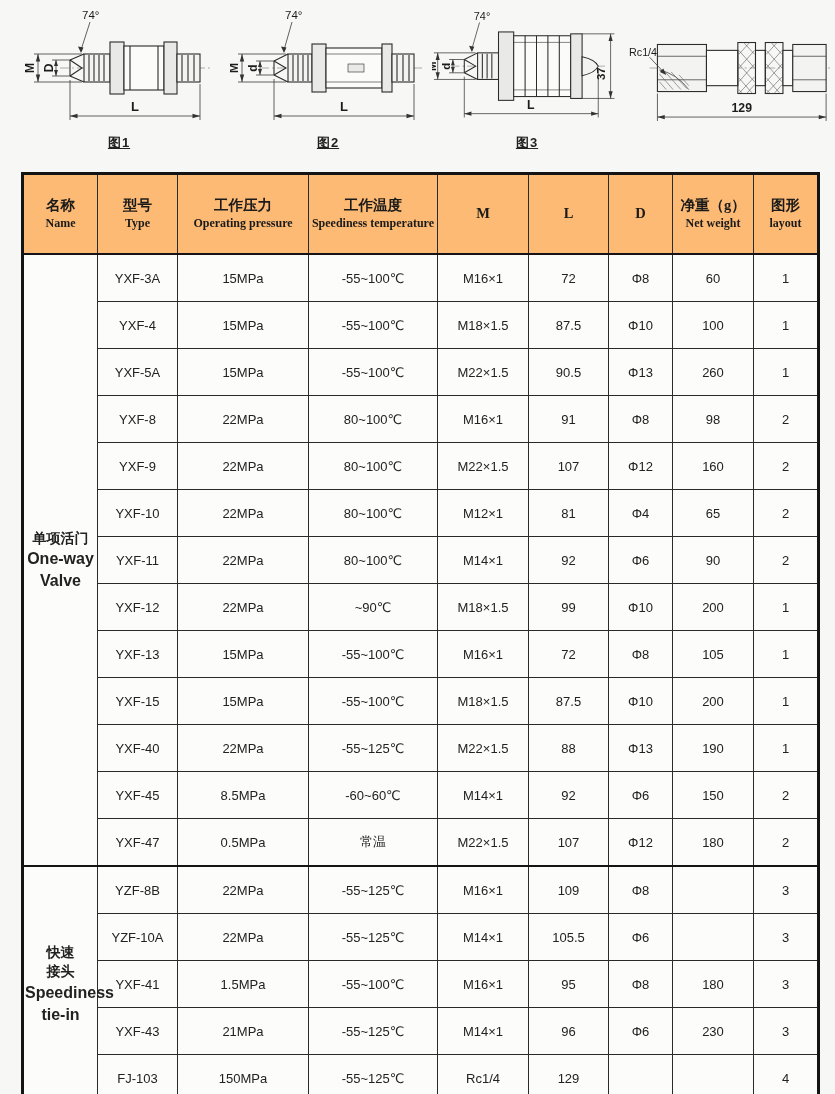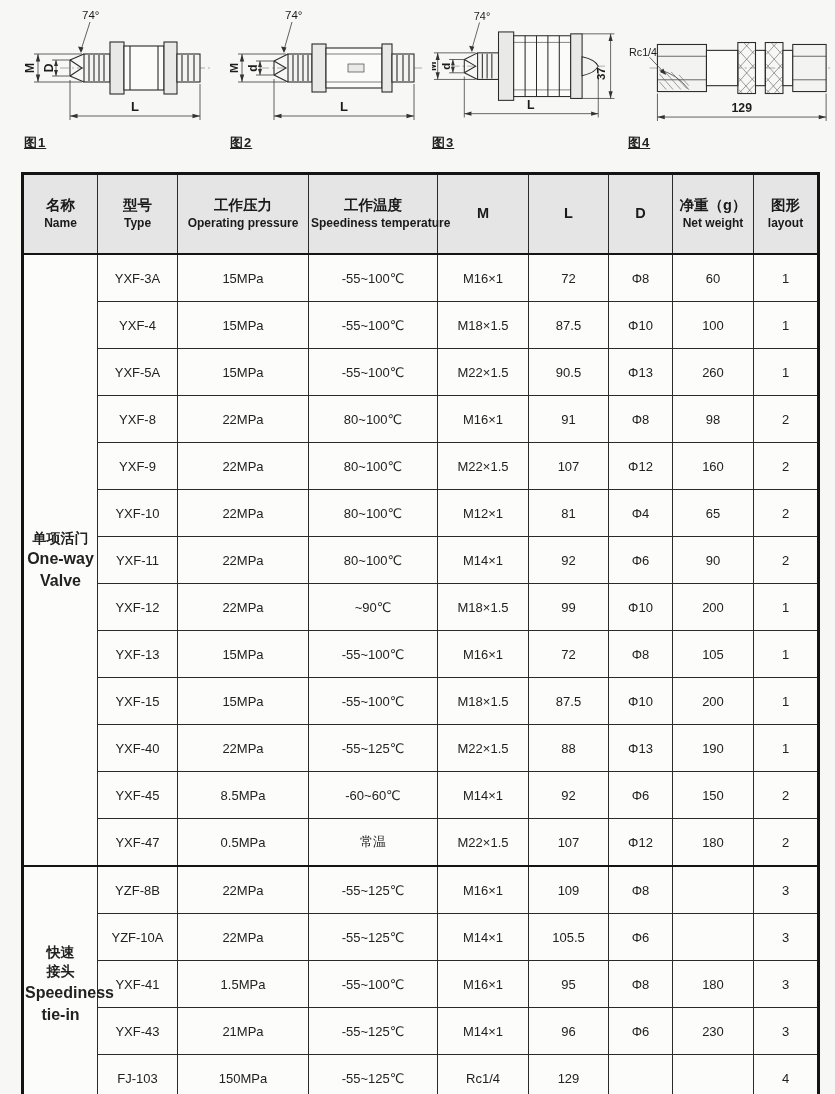--- a/index.html
+++ b/index.html
@@ -4,40 +4,40 @@
 <style>
   html,body{margin:0;padding:0;}
   body{
     width:835px;height:1094px;position:relative;
     background:#f7f7f5;color:#1a1a1a;
     font-family:"Liberation Sans","DejaVu Sans",sans-serif;
     overflow:hidden;
   }
   
   .figures{position:relative;height:170px;}
-  .fig{position:absolute;top:4px;}
+  .fig{position:absolute;top:4px;text-align:center;}
   .fig svg{display:block;}
   .fig-label{font-size:13px;font-weight:bold;margin-top:0;letter-spacing:1px;color:#222;text-decoration:underline;}
   svg text{font-family:"Liberation Sans","DejaVu Sans",sans-serif;fill:#1c1c1c;}
   .body-ln{stroke:#2b2b2b;stroke-width:1.1;fill:none;}
   .dim-ln{stroke:#3a3a3a;stroke-width:0.8;fill:none;}
   .cl{stroke:#8a8a8a;stroke-width:0.7;stroke-dasharray:9 3 2 3;fill:none;}
   .hatch{stroke:#5a5a5a;stroke-width:0.6;fill:none;}
   .arrow{fill:#333;stroke:none;}
   .fill-a{fill:#e9e9e7;}
   .fill-b{fill:#f3f3f1;}
   .fill-c{fill:#fbfbf9;}
   
   table[data-name="spec-table"]{
     margin:2px 0 0 21px;width:796px;
     border-collapse:collapse;table-layout:fixed;
     background:#fcfcfb;border:3px solid #141414;
   }
   th,td{border:1px solid #2a2a2a;text-align:center;vertical-align:middle;padding:0 2px;}
-  thead th{background:#e5e5e5;height:78px;border-bottom:2.5px solid #141414;}
+  thead th{background:#fdba74;height:78px;border-bottom:2.5px solid #141414;font-family:Liberation Serif, serif;}
   .h-zh{font-size:14.5px;font-weight:bold;line-height:1.35;}
   .h-en{font-size:12px;font-weight:bold;white-space:nowrap;line-height:1.3;}
   tbody td{height:46px;font-size:13px;color:#222;}
   td.group-cell{padding:4px 1px;}
   .g-zh{font-size:14px;font-weight:bold;line-height:1.4;}
   .g-en{font-size:16px;font-weight:bold;line-height:1.35;}
   tr.group-start td{border-top:2.5px solid #141414;}
 </style>
 </head>
 <body data-name="spec-sheet-page">
@@ -250,21 +250,20 @@
         <line x1="30" y1="90" x2="30" y2="118"></line>
           <line x1="202" y1="90" x2="202" y2="118"></line>
         <line x1="30" y1="114" x2="202" y2="114"></line>
       </g>
       <polygon class="arrow" points="39,71 32.5,68 36,64.5"></polygon>
       <polygon class="arrow" points="30,114 37.5,111.8 37.5,116.2"></polygon>
         <polygon class="arrow" points="202,114 194.5,111.8 194.5,116.2"></polygon>
       <text data-name="thread-label" x="1" y="52" font-size="11">Rc1/4</text>
       <text data-name="dim-129-label" x="116" y="109" text-anchor="middle" font-size="12.5" font-weight="bold">129</text>
     </svg>
-    <div class="fig-label" data-name="figure-4-label">图4</div>
   </div>
 
 </div>
 
 <table data-name="spec-table">
     <colgroup>
       <col style="width: 75px;">
       <col style="width: 80px;">
       <col style="width: 131px;">
       <col style="width: 129px;">

